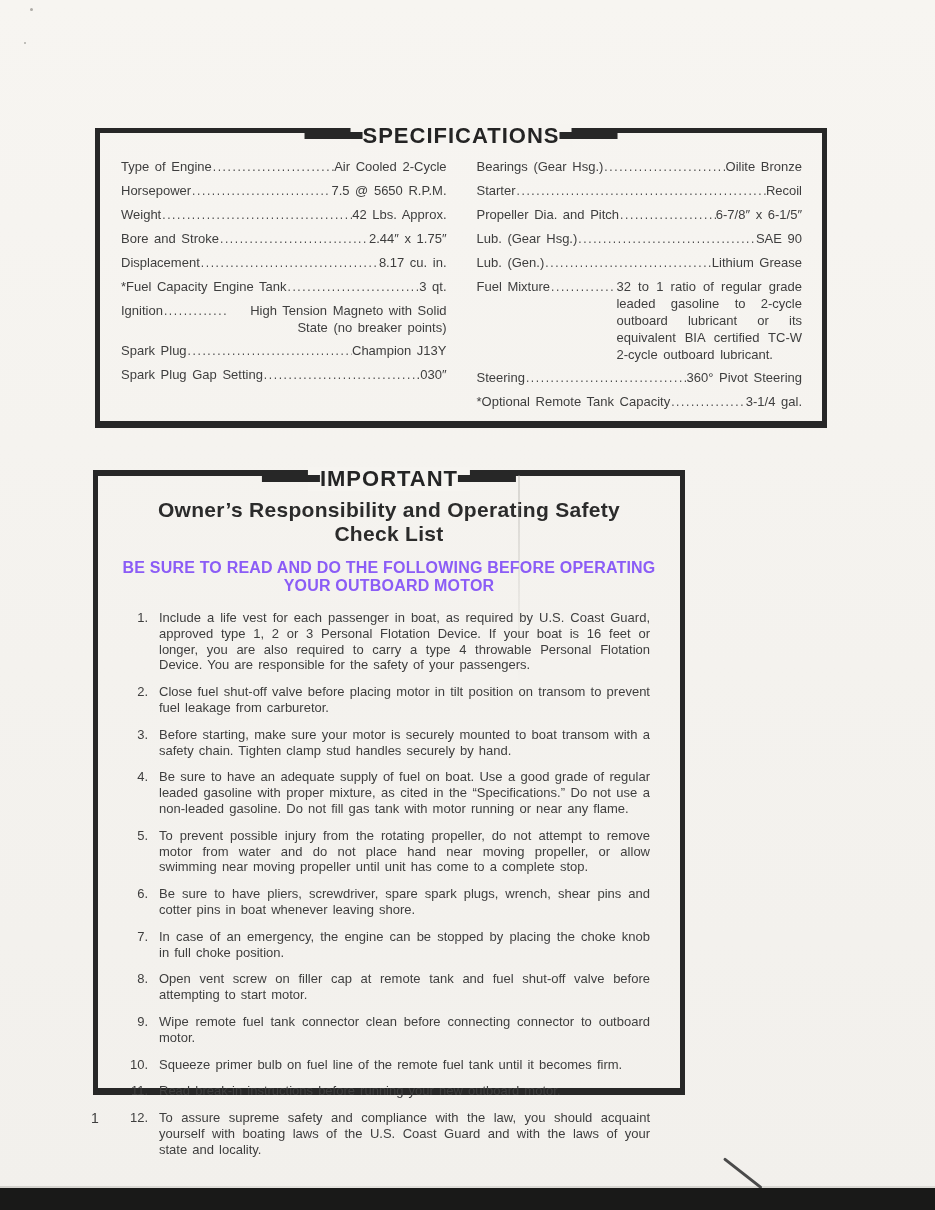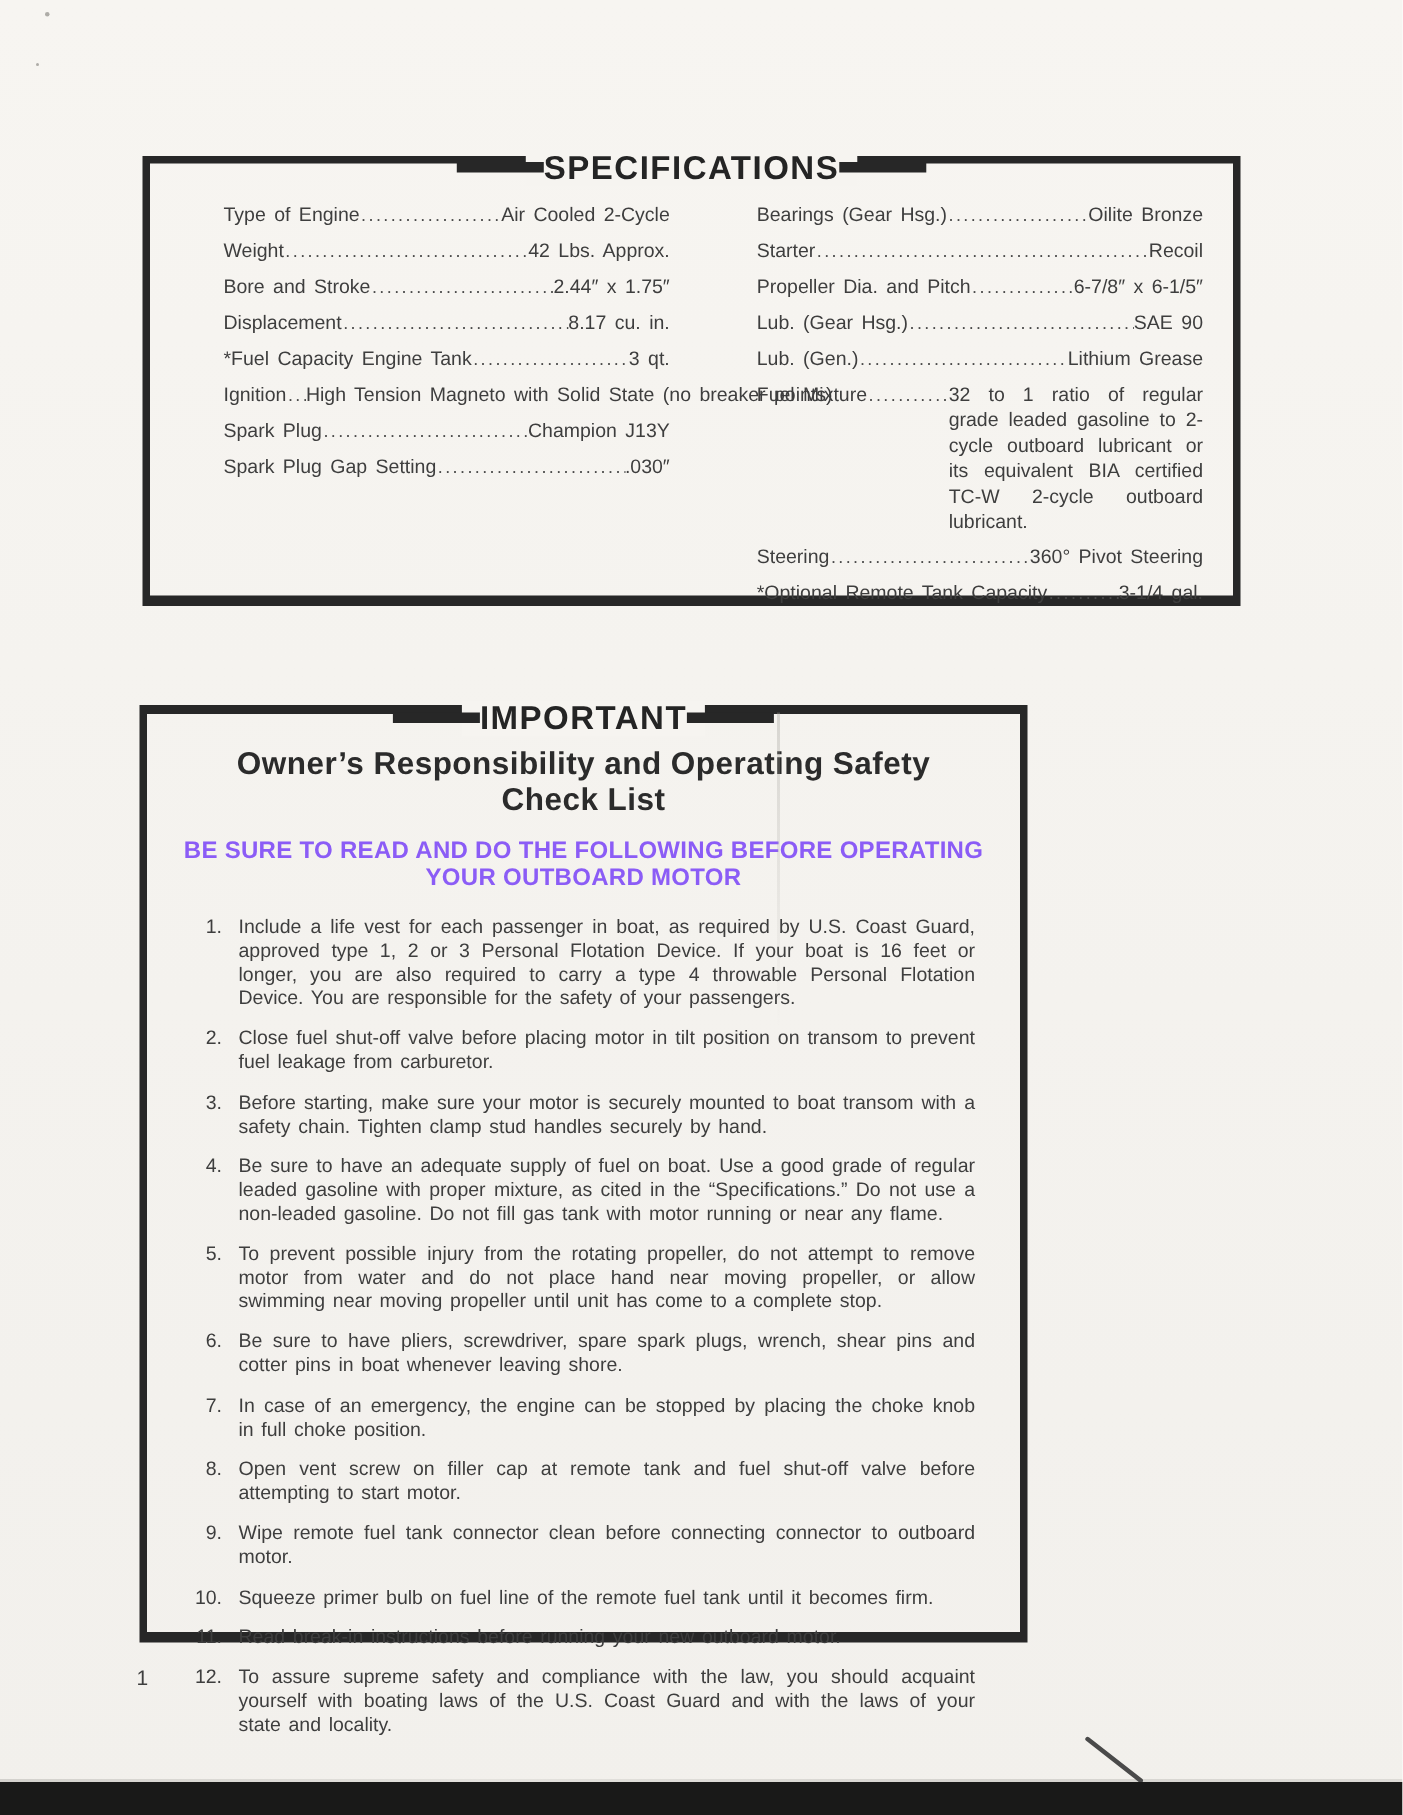--- a/index.html
+++ b/index.html
@@ -7,40 +7,40 @@
     width:935px; height:1210px; position:relative; overflow:hidden;
     background:linear-gradient(180deg,#f7f5f1 0%,#f4f2ee 55%,#f2f0ec 100%);
     font-family:"Liberation Sans", sans-serif;
     color:#3e3e3e;
     -webkit-font-smoothing:antialiased;
   }
   .box {
     position:absolute; box-sizing:border-box;
     border:5px solid #272727;
   }
-  .spec-box { left:95px; top:104px; width:732px; height:300px; border-bottom-width:7px; }
+  .spec-box { left:95px; top:128px; width:732px; height:300px; border-bottom-width:7px; }
   .important-box { left:93px; top:470px; width:592px; height:625px; border-top-width:6px; border-bottom-width:7px; }
   .box-title {
     position:absolute; top:-9px; left:50%; transform:translateX(-50%);
     background:#f6f4f0; padding:0 12px;
     font-size:22px; font-weight:700; letter-spacing:1px; color:#242424;
     line-height:24px; white-space:nowrap;
   }
   .box-title::before, .box-title::after {
     content:""; position:absolute; top:8px; width:58px; height:7px; background:#272727;
   }
   .box-title::before { left:-46px; }
   .box-title::after { right:-46px; }
 
   
   .spec-inner { display:flex; gap:30px; padding:25px 20px 0 21px; }
   .spec-col { flex:1 1 0; min-width:0; }
   .spec-row {
     display:flex; align-items:baseline;
-    font-size:13px; line-height:17px; margin-bottom:6px; word-spacing:2px;margin-left:28px;
+    font-size:13px; line-height:17px; margin-bottom:6px; word-spacing:2px;
   }
   .spec-label { white-space:nowrap; padding-right:1px; }
   .dots { flex:1 1 0; min-width:12px; overflow:hidden; white-space:nowrap; }
   .dots::after {
     content:"....................................................................................................";
     letter-spacing:1.6px; font-size:12px; color:#4a4a4a;
   }
   .spec-value { white-space:nowrap; text-align:right; }
   
   .spec-left .spec-row:nth-of-type(7) .spec-value { white-space:normal; max-width:67%; }
@@ -89,20 +89,25 @@
 <div>
 
   <section class="box spec-box">
     <div class="box-title">SPECIFICATIONS</div>
     <div class="spec-inner">
       <div class="spec-col spec-left">
         <div class="spec-row">
             <span class="spec-label">Type of Engine</span>
             <span class="dots"></span>
             <span class="spec-value">Air Cooled 2-Cycle</span>
+          </div>
+          <div class="spec-row">
+            <span class="spec-label">Horsepower</span>
+            <span class="dots"></span>
+            <span class="spec-value">7.5 @ 5650 R.P.M.</span>
           </div>
           <div class="spec-row">
             <span class="spec-label">Weight</span>
             <span class="dots"></span>
             <span class="spec-value">42 Lbs. Approx.</span>
           </div>
           <div class="spec-row">
             <span class="spec-label">Bore and Stroke</span>
             <span class="dots"></span>
             <span class="spec-value">2.44″ x 1.75″</span>

